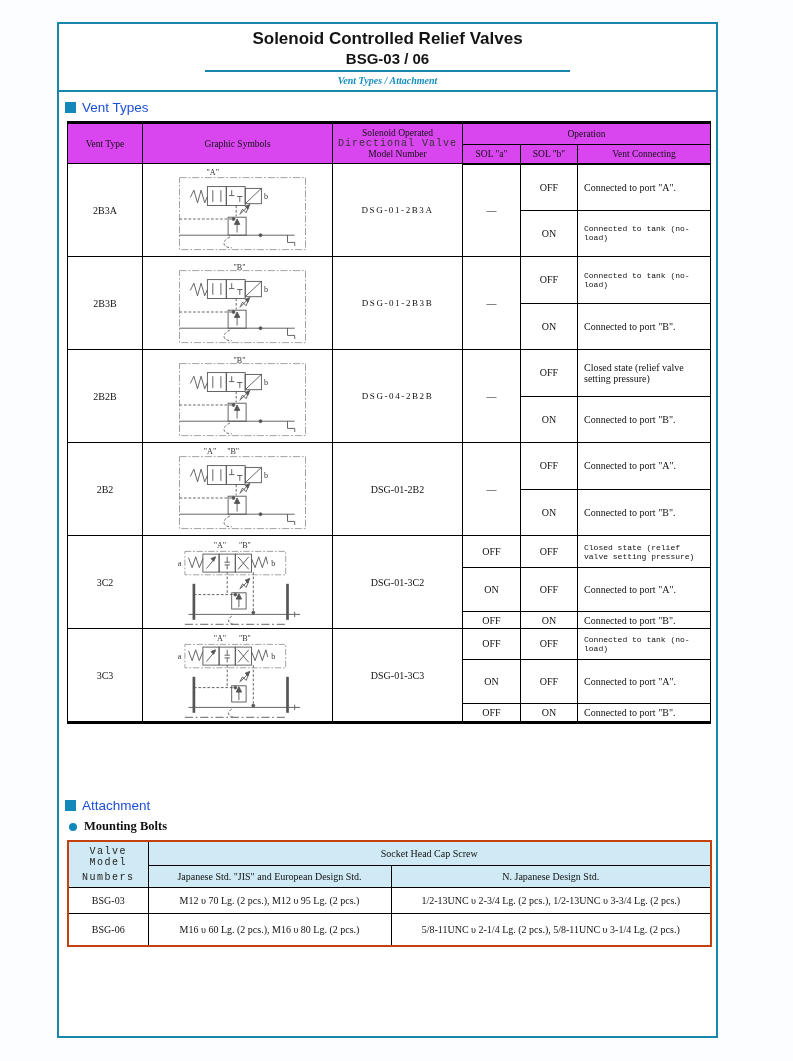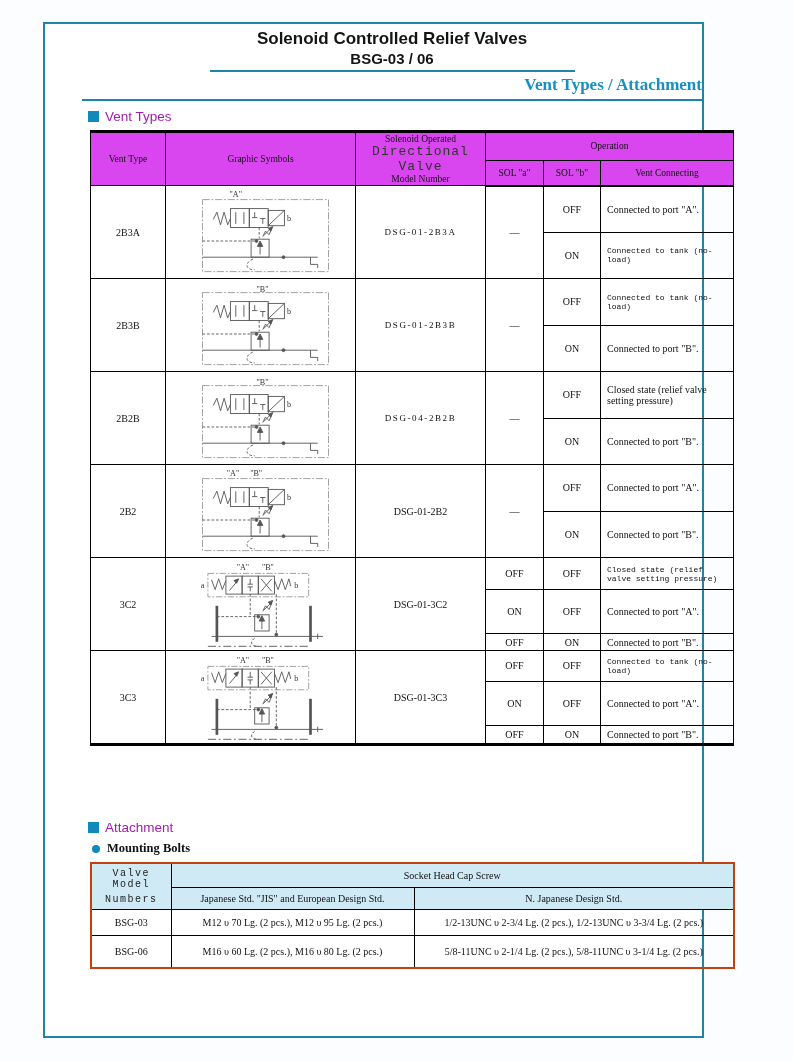--- a/index.html
+++ b/index.html
@@ -1,35 +1,35 @@
 <!DOCTYPE html>
 <html><head>
 <meta charset="utf-8">
 <style>
   * { margin:0; padding:0; box-sizing:border-box; }
   html,body { background:#fdfdfd; }
   .page { position:relative; width:793px; height:1061px; background:#fcfdfe; font-family:"Liberation Serif", serif; color:#111; overflow:hidden; }
-  .frame { position:absolute; left:43px; top:22px; width:661px; height:1016px; border:2px solid #1b86ab; background:#fff;padding-left:37px; }
+  .frame { position:absolute; left:57px; top:22px; width:661px; height:1016px; border:2px solid #1b86ab; background:#fff; }
   .doc-header { border-bottom:2px solid #1b86ab; padding-top:5px; }
   .title { text-align:center; font-family:"Liberation Sans", sans-serif; font-weight:bold; font-size:17px; color:#141414; }
   .subtitle { text-align:center; font-family:"Liberation Sans", sans-serif; font-weight:bold; font-size:15px; color:#141414; margin-top:1px; }
   .rule { width:365px; margin:3px auto 0 auto; border-bottom:2px solid #1b86ab; }
-  .tabline { text-align:right; font-family:"Liberation Serif", serif; font-weight:bold; font-size:17px; color:#168fc2; padding:3px 0 4px 0; }
+  .tabline { text-align:center; font-family:"Liberation Serif", serif; font-weight:bold; font-size:10px; color:#168fc2; padding:3px 0 4px 0;font-style:italic; }
   .content { padding:0 6px; }
-  .sec-head { display:flex; align-items:center; gap:6px; margin-top:8px; margin-bottom:6px; font-family:"Liberation Sans", sans-serif; font-size:13.5px; color:#a21caf; }
+  .sec-head { display:flex; align-items:center; gap:6px; margin-top:8px; margin-bottom:6px; font-family:"Liberation Sans", sans-serif; font-size:13.5px; color:#1d4ed8; }
   .sq { width:11px; height:11px; background:#1389ba; display:inline-block; }
   .sub-head { display:flex; align-items:center; gap:7px; margin:4px 0 6px 4px; font-family:"Liberation Serif", serif; font-weight:bold; font-size:12.5px; color:#111; }
   .dot { width:8px; height:8px; border-radius:50%; background:#1389ba; display:inline-block; }
 
   table { border-collapse:collapse; table-layout:fixed; width:643px; margin-left:2px; }
   #vent-table { border:1px solid #000; border-top:3px solid #000; border-bottom:3px solid #000; }
   #vent-table th, #vent-table td { border:1px solid #000; text-align:center; vertical-align:middle; font-size:10px; font-weight:normal; padding:1px 3px; }
   #vent-table thead th { background:#d946ef; font-size:9.5px; }
   #vent-table thead tr:last-child th { border-bottom:2px solid #000; }
-  .model-h .l2 { display:block; font-family:"Liberation Mono", monospace; font-size:13px; letter-spacing:1px; color:#333; }
+  .model-h .l2 { display:block; font-family:"Liberation Mono", monospace; font-size:10px; letter-spacing:1px; color:#333; }
   .model-h .l1, .model-h .l3 { display:block; }
   tr.group-start td { border-top:2px solid #000; }
   .c-conn { text-align:left !important; padding-left:6px !important; font-size:9.5px; }
   .mono { font-family:"Liberation Mono", monospace; font-size:8px !important; letter-spacing:0; }
   tr.small td { font-size:8px; }
   tr.small .c-conn { font-size:8px; }
   .spaced { letter-spacing:1.6px; font-size:9px !important; }
   .lb { font-family:"Liberation Serif", serif; font-size:9px; fill:#333; }
   .sym-wrap { line-height:0; }
 

